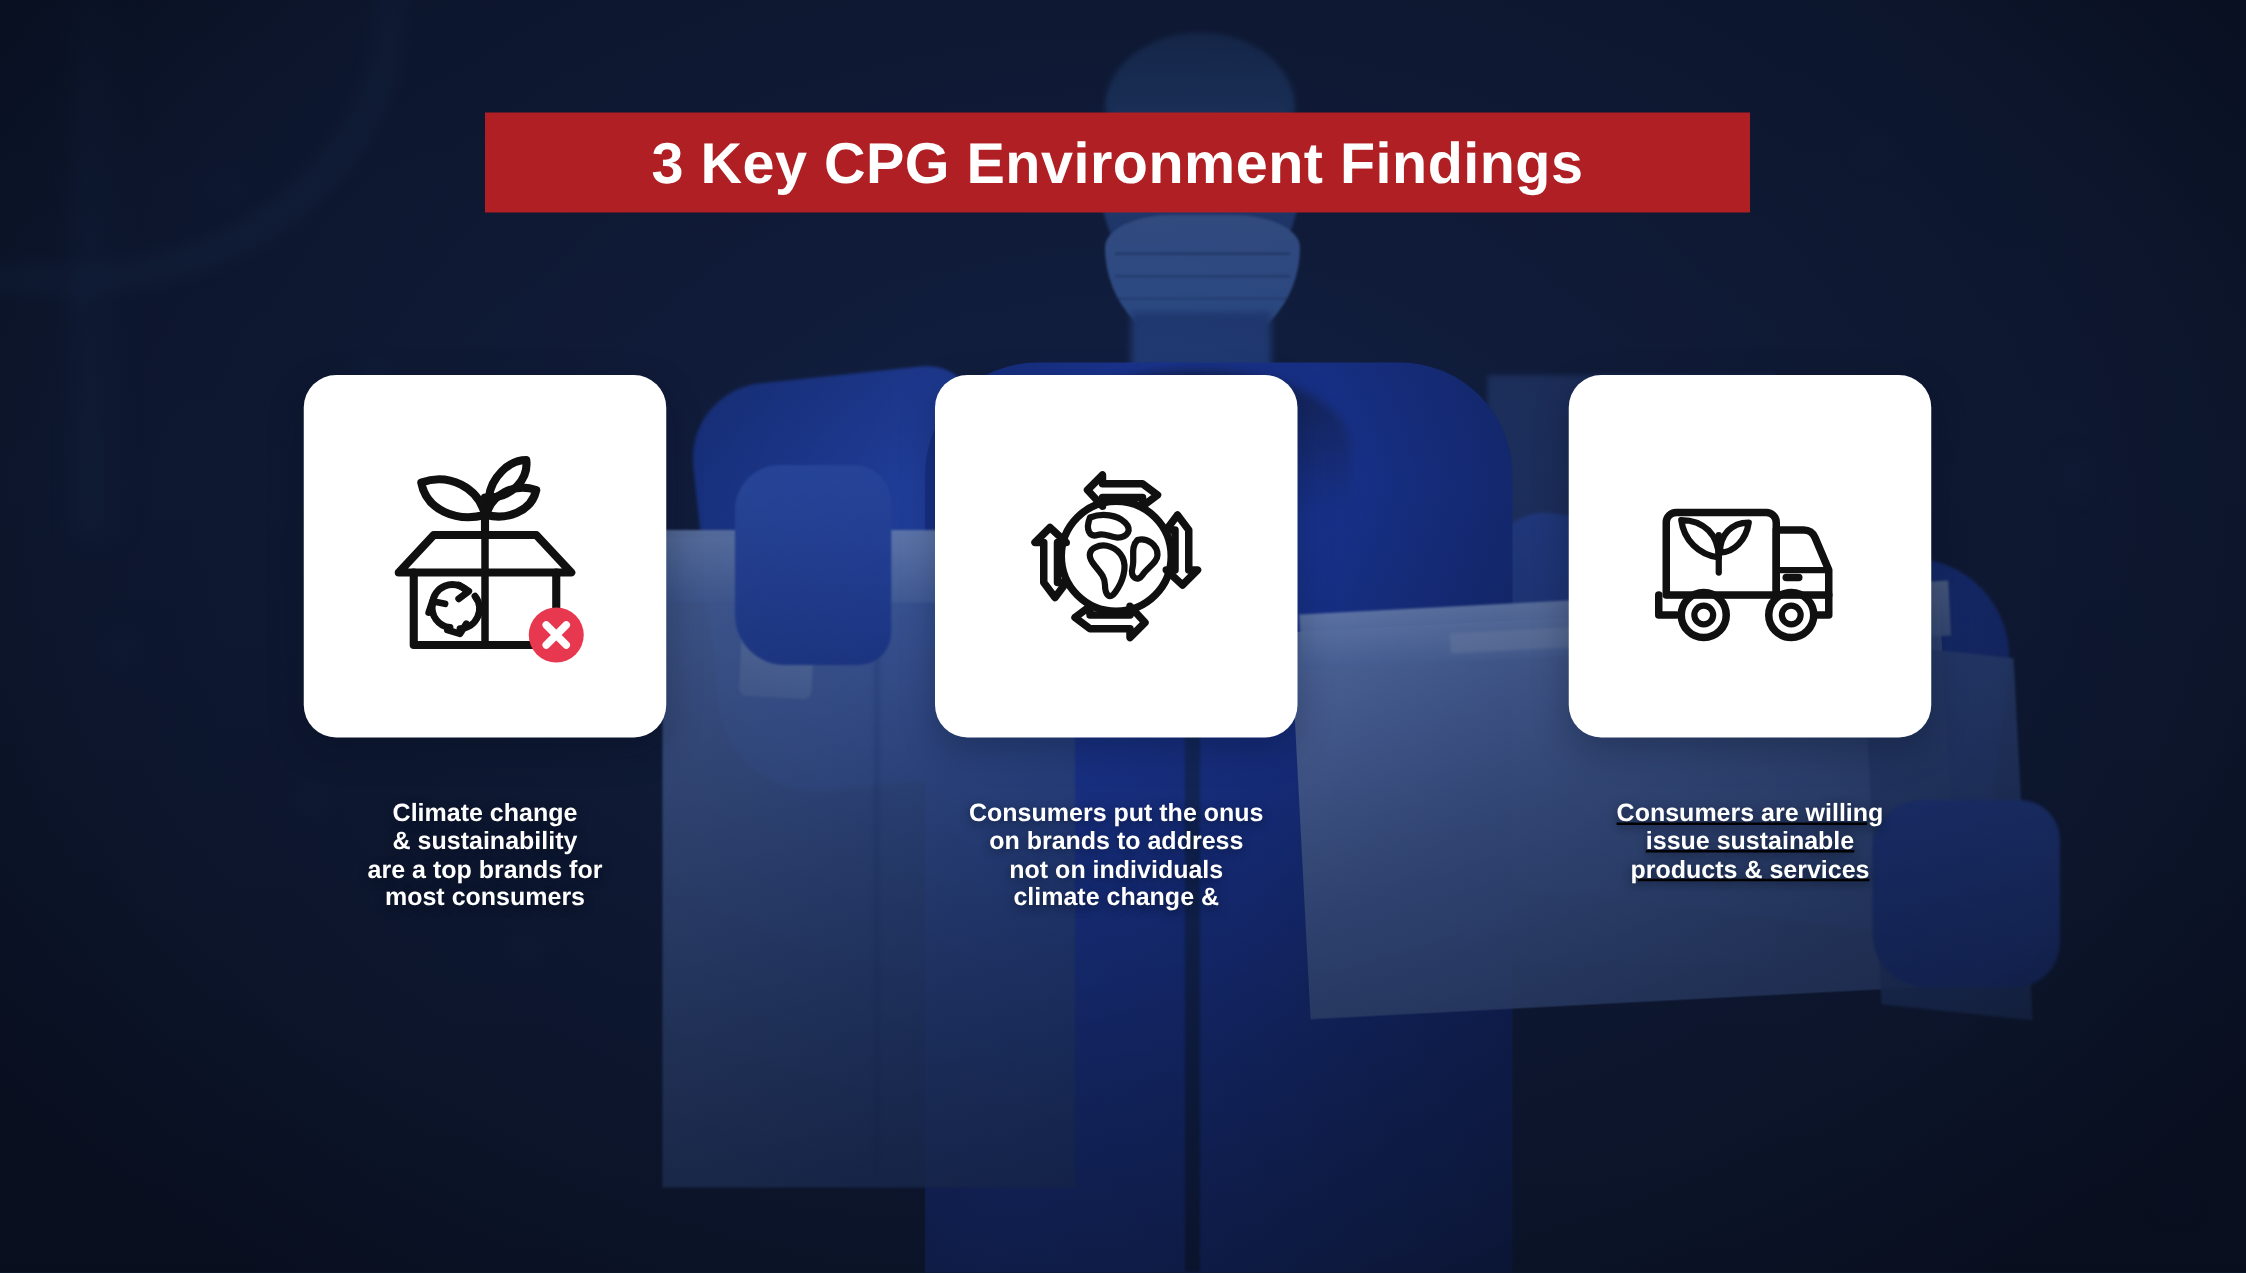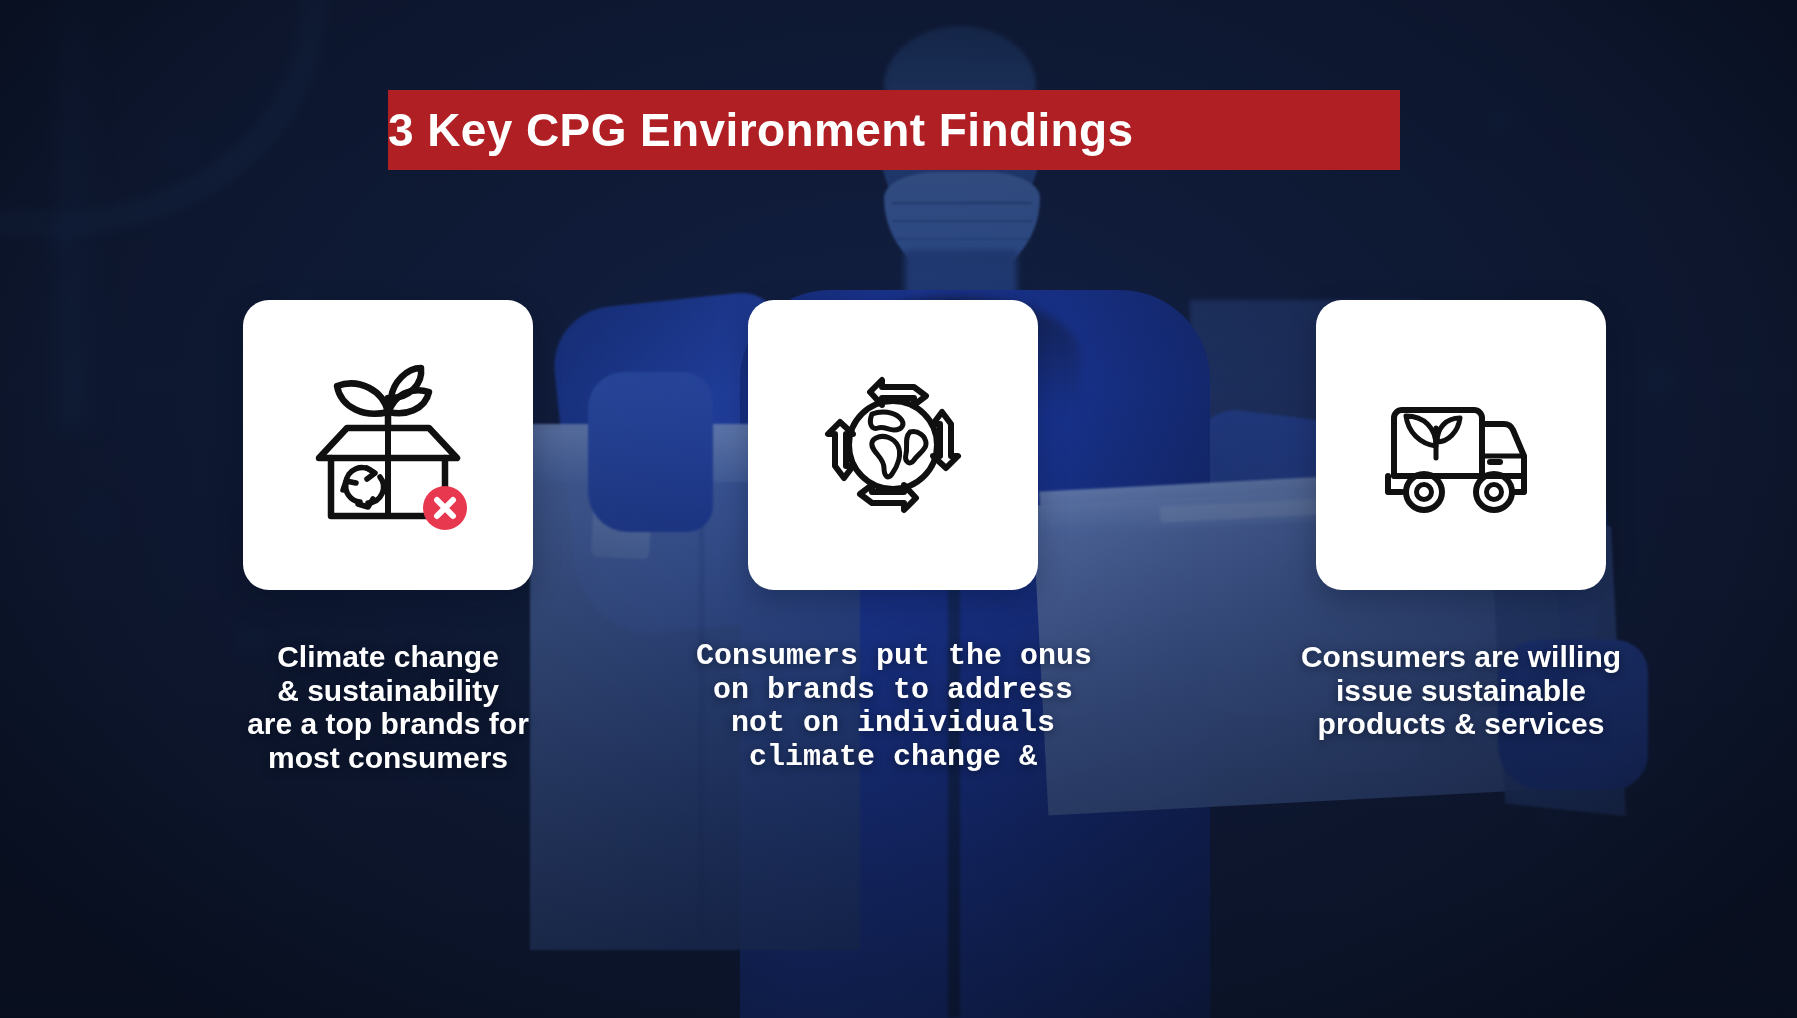--- a/index.html
+++ b/index.html
@@ -241,20 +241,21 @@
   
   .title-banner {
     position: absolute;
     left: 388px;
     top: 90px;
     width: 1012px;
     height: 80px;
     background: #b01f23;
     display: flex;
     align-items: center;
+    justify-content: center;
   }
   .title-text {
     color: #ffffff;
     font-size: 46px;
     font-weight: bold;
     letter-spacing: .4px;
     white-space: nowrap;
     line-height: 1;
   }
 
@@ -263,48 +264,48 @@
     position: absolute;
     left: 0; top: 0; right: 0; bottom: 0;
   }
   .finding {
     position: absolute;
     top: 300px;
     width: 290px;
   }
   .finding.f1 { left: 243px; }
   .finding.f2 { left: 748px; }
-  .finding.f3 { left: 1316px; }
+  .finding.f3 { left: 1255px; text-decoration: underline; }
 
   .icon-card {
     width: 290px;
     height: 290px;
     background: #ffffff;
     border-radius: 26px;
     display: flex;
     align-items: center;
     justify-content: center;
     box-shadow: 0 10px 28px rgba(4,10,24,.28);
     position: relative;
   }
   .icon-card svg { display: block; }
 
   .caption {
     margin-top: 50px;
     color: #ffffff;
-    font-size: 30px;
+    font-size: 20px;
     font-weight: bold;
     line-height: 1.12;
     text-align: center;
     text-shadow: 0 2px 8px rgba(6,12,28,.55);
     white-space: nowrap;
   }
   .caption span { display: block; }
 
-  .f2 .caption { margin-left: -52px; width: 394px; font-family: Liberation Mono, monospace; }
+  .f2 .caption { margin-left: -52px; width: 394px; }
   .f3 .caption { margin-left: -42px; width: 374px; }
   .f1 .caption { margin-left: -20px; width: 330px; }
 </style>
 </head>
 <body>
 
 <div id="stage">
 
   <div class="bg-layer bg-scene"></div>
   <div class="bg-layer bg-foliage"></div>

